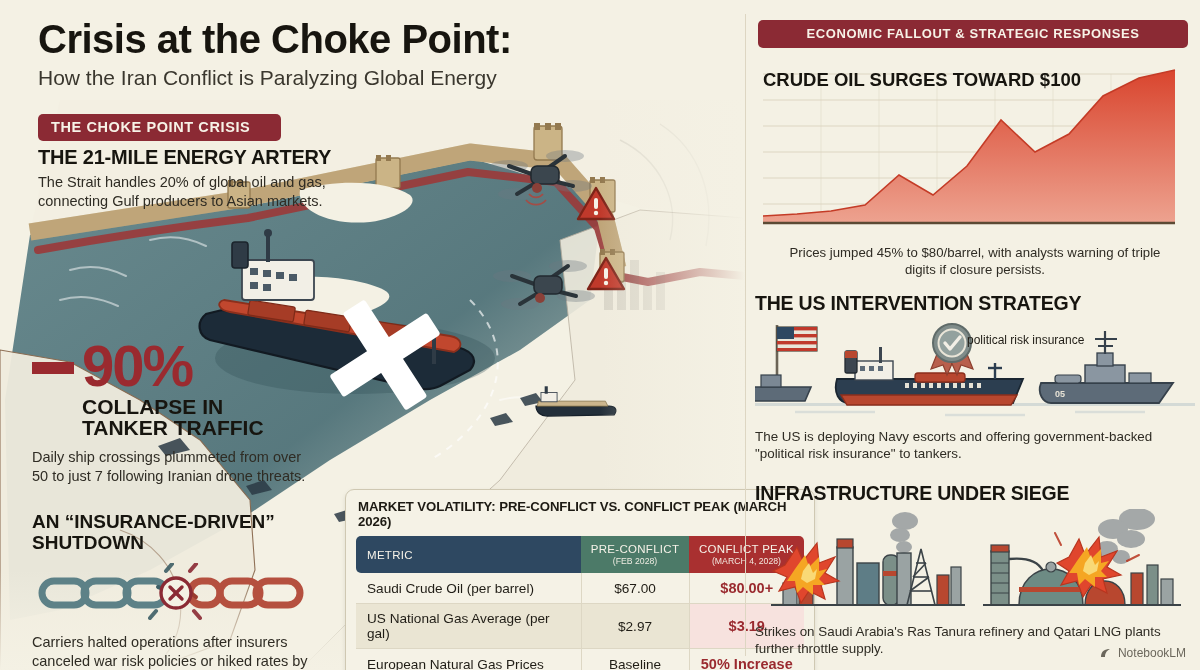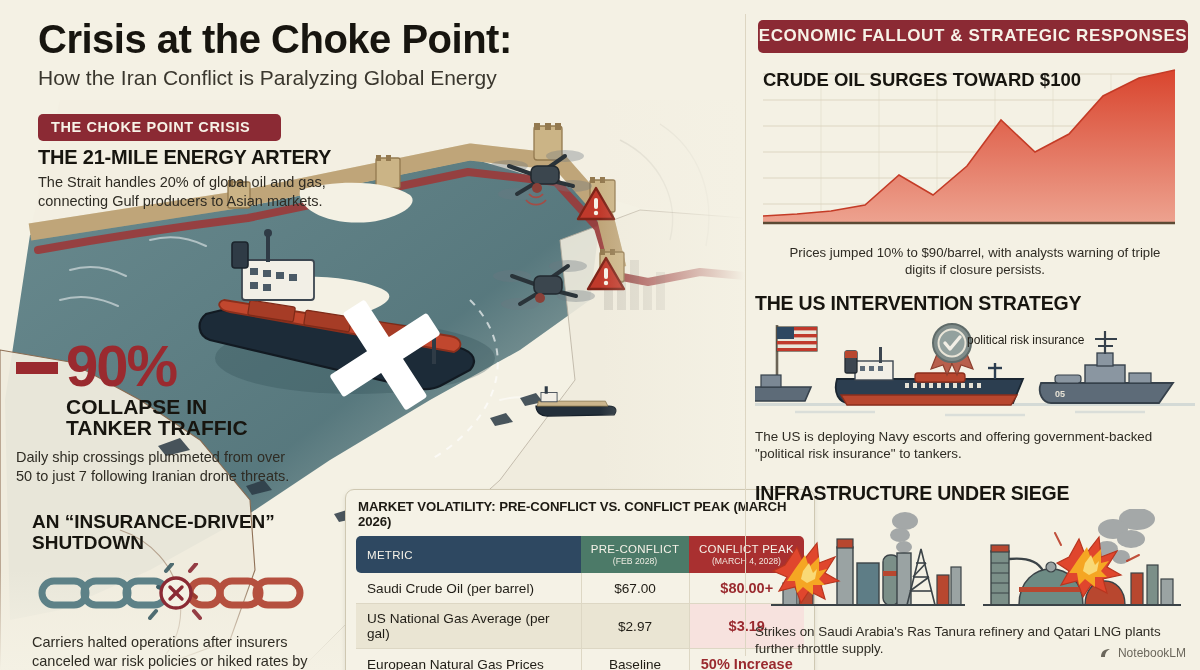--- a/index.html
+++ b/index.html
@@ -40,21 +40,21 @@
 
   #artery-block { position: absolute; left: 38px; top: 146px; width: 300px; }
   #artery-heading {
     font-size: 20px; font-weight: bold; color: #17150f; letter-spacing: -0.2px;
   }
   #artery-body {
     font-size: 14.5px; color: #2f2c24; line-height: 1.3; margin-top: 4px;
   }
 
   
-  #stat-block { position: absolute; left: 16px; top: 338px; width: 280px; }
+  #stat-block { position: absolute; left: 32px; top: 338px; width: 280px; }
   #stat-row { display: flex; align-items: center; }
   #stat-dash { width: 42px; height: 12px; background: #9a2a2f; margin-right: 8px; margin-top: 4px; }
   #stat-value {
     font-size: 58px; font-weight: bold; color: #9a2a2f; line-height: 0.95;
     letter-spacing: -2px;
   }
   #stat-label {
     font-size: 21px; font-weight: bold; color: #17150f;
     line-height: 1.0; margin-top: 3px; margin-left: 50px;
   }
@@ -120,21 +120,21 @@
 
   
   #right-panel { position: absolute; left: 745px; top: 0; width: 455px; height: 670px; }
   #right-divider {
     position: absolute; left: 0; top: 14px; width: 1px; height: 642px;
     background: #ddd6c2;
   }
   #econ-badge {
     position: absolute; left: 13px; top: 20px;
     width: 430px; text-align: center;
-    font-size: 17px; padding: 6px 0 7px 0;
+    font-size: 13px; padding: 6px 0 7px 0;
   }
 
   
   #oil-chart-block { position: absolute; left: 10px; top: 62px; width: 440px; }
   #chart-heading {
     position: absolute; left: 8px; top: 8px;
     font-size: 18.5px; font-weight: bold; color: #17150f;
     line-height: 1.1; z-index: 3;
   }
   #chart-svg-wrap { position: relative; width: 430px; height: 175px; }
@@ -505,21 +505,21 @@
           </g>
 
           <path d="M8,154 L42,152 L76,149 L110,143 L144,113 L178,133
                    L212,104 L246,58 L280,90 L314,72 L348,34 L384,16 L420,8
                    L420,160 L8,160 Z" fill="url(#oilGrad)"></path>
           <path d="M8,154 L42,152 L76,149 L110,143 L144,113 L178,133
                    L212,104 L246,58 L280,90 L314,72 L348,34 L384,16 L420,8" fill="none" stroke="#c43c27" stroke-width="1.6"></path>
           <line x1="8" y1="161" x2="420" y2="161" stroke="#5b4a34" stroke-width="2.4"></line>
         </svg>
       </div>
-      <div id="chart-caption">Prices jumped 10% to $90/barrel, with analysts warning of triple digits if closure persists.</div>
+      <div id="chart-caption">Prices jumped 45% to $80/barrel, with analysts warning of triple digits if closure persists.</div>
     </div>
 
     <div id="intervention-block">
       <div class="rp-heading">THE US INTERVENTION STRATEGY</div>
       <svg width="440" height="105" viewBox="0 0 440 105" style="display:block;margin-top:2px">
 
         <rect x="0" y="86" width="440" height="3" fill="#c9d2d2" opacity="0.75"></rect>
         <g stroke="#c9d2d2" stroke-width="2.5" opacity="0.6">
           <line x1="40" y1="95" x2="120" y2="95"></line>
             <line x1="190" y1="98" x2="270" y2="98"></line>

